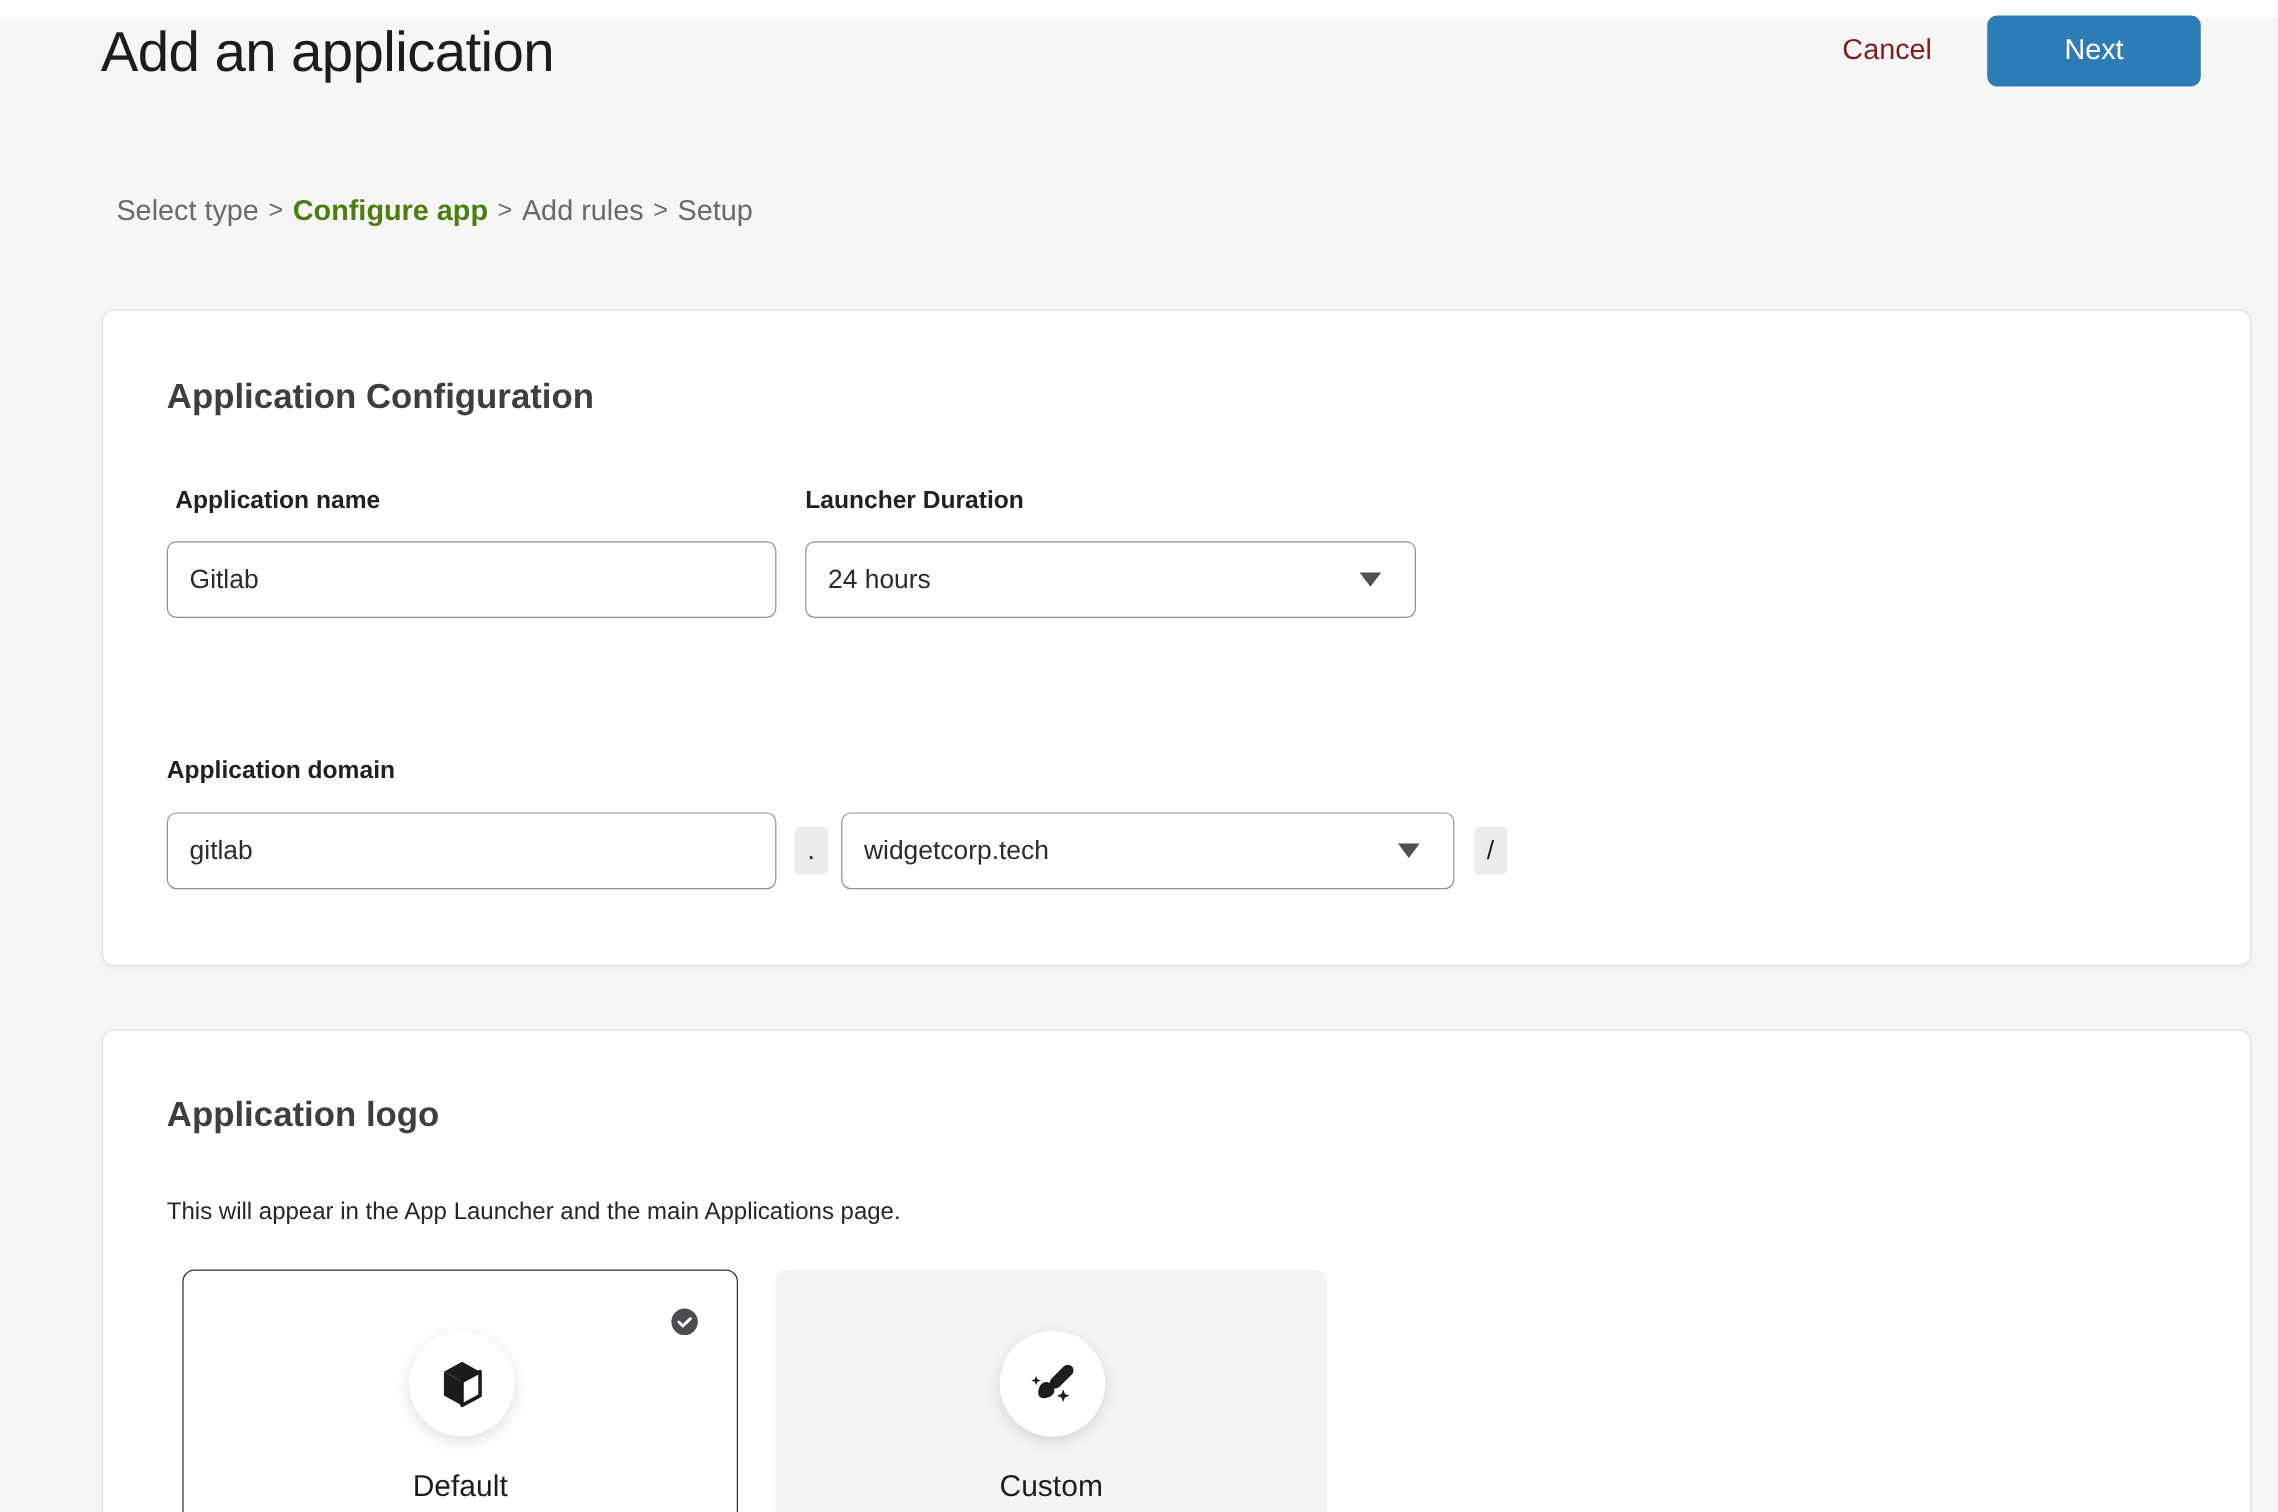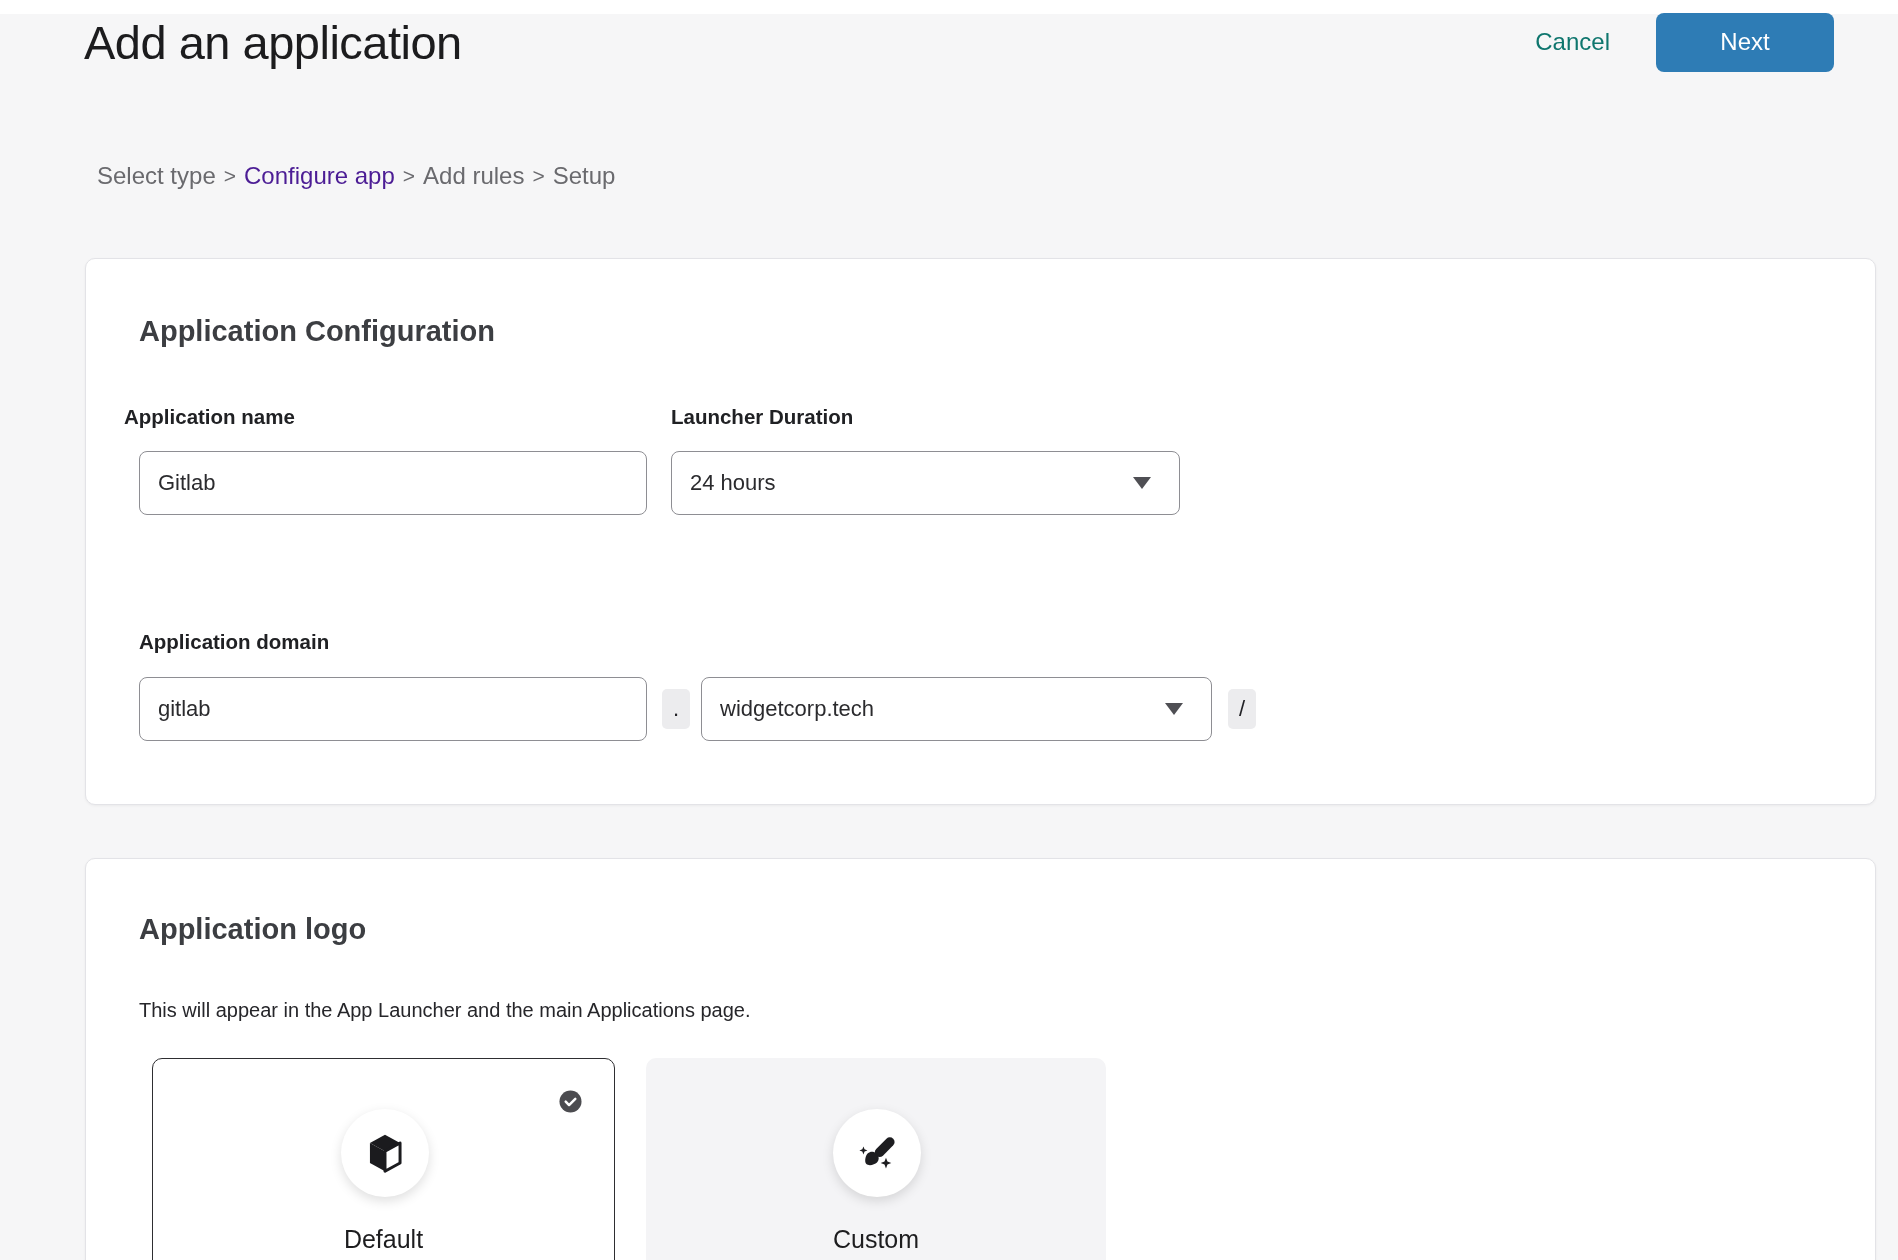--- a/index.html
+++ b/index.html
@@ -9,30 +9,30 @@
     font-family:"Liberation Sans", sans-serif;
     -webkit-font-smoothing:antialiased;
   }
   .top-strip{position:absolute;left:0;top:0;width:1898px;height:14px;background:#ffffff;}
 
   
   .header{position:absolute;left:84px;right:64px;top:10px;height:64px;
     display:flex;align-items:center;justify-content:space-between;}
   .page-title{font-size:47px;font-weight:400;color:#1c1c1e;letter-spacing:-0.5px;}
   .header-actions{display:flex;align-items:center;}
-  .cancel-link{font-size:24px;color:#0f766e;margin-right:46px;cursor:pointer;text-decoration:none;}
+  .cancel-link{font-size:24px;color:#7f1d1d;margin-right:46px;cursor:pointer;text-decoration:none;}
   .next-btn{width:178px;height:59px;border:none;border-radius:8px;background:#2e7cb5;
     color:#ffffff;font-size:24px;font-family:inherit;cursor:pointer;display:flex;
     align-items:center;justify-content:center;}
 
   
   .breadcrumb{position:absolute;left:97px;top:162px;display:flex;align-items:center;
     gap:8px;font-size:24px;color:#6a6a6e;}
   .breadcrumb .step{cursor:pointer;}
-  .breadcrumb .step.active{font-weight:400;color:#4c1d95;}
+  .breadcrumb .step.active{font-weight:700;color:#4d7c0f;}
   .breadcrumb .sep{font-size:21px;color:#6a6a6e;}
 
   
   .card{position:absolute;left:85px;width:1749px;background:#ffffff;
     border:1px solid #e3e3e7;border-radius:10px;box-shadow:0 1px 3px rgba(0,0,0,0.05);padding-left:40px;}
   .card-config{top:258px;height:545px;}
   .card-logo{top:858px;height:480px;}
   .card-heading{position:absolute;left:53px;font-size:29px;font-weight:700;color:#3c3e42;}
   .field-label{position:absolute;font-size:20.5px;font-weight:700;color:#202124;}
 
@@ -86,21 +86,21 @@
   <span class="step active">Configure app</span>
   <span class="sep">&gt;</span>
   <span class="step">Add rules</span>
   <span class="sep">&gt;</span>
   <span class="step">Setup</span>
 </div>
 
 <div class="card card-config">
   <div class="card-heading" style="top:56px;">Application Configuration</div>
 
-  <div class="field-label" style="left:38px;top:146px;">Application name</div>
+  <div class="field-label" style="left:60px;top:146px;">Application name</div>
   <div class="field-label" style="left:585px;top:146px;">Launcher Duration</div>
 
   <input class="text-input" style="left: 53px; top: 192px; width: 508px;" value="Gitlab">
 
   <div class="select" style="left:585px;top:192px;width:509px;">
     <span>24 hours</span>
     <span class="caret"></span>
   </div>
 
   <div class="field-label" style="left:53px;top:371px;">Application domain</div>

